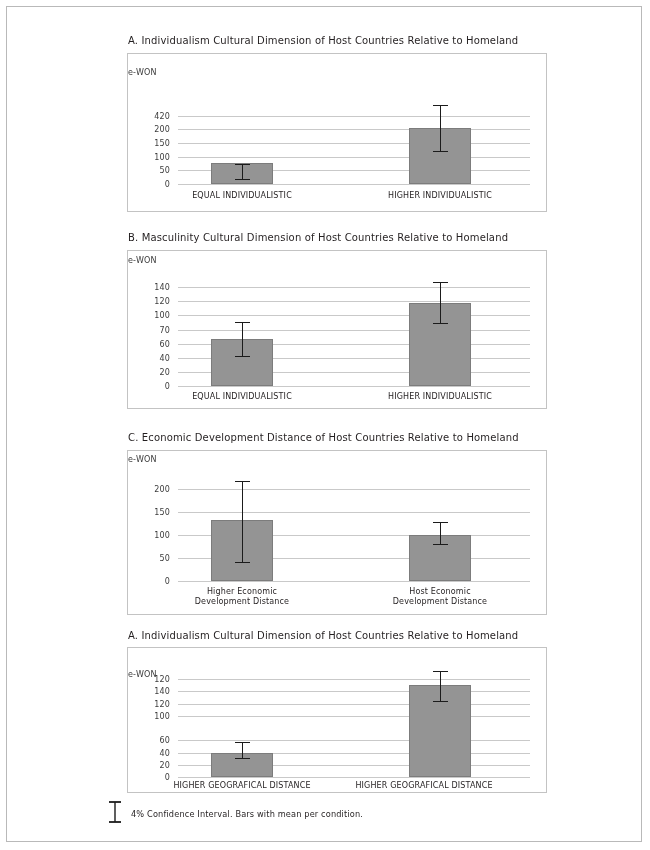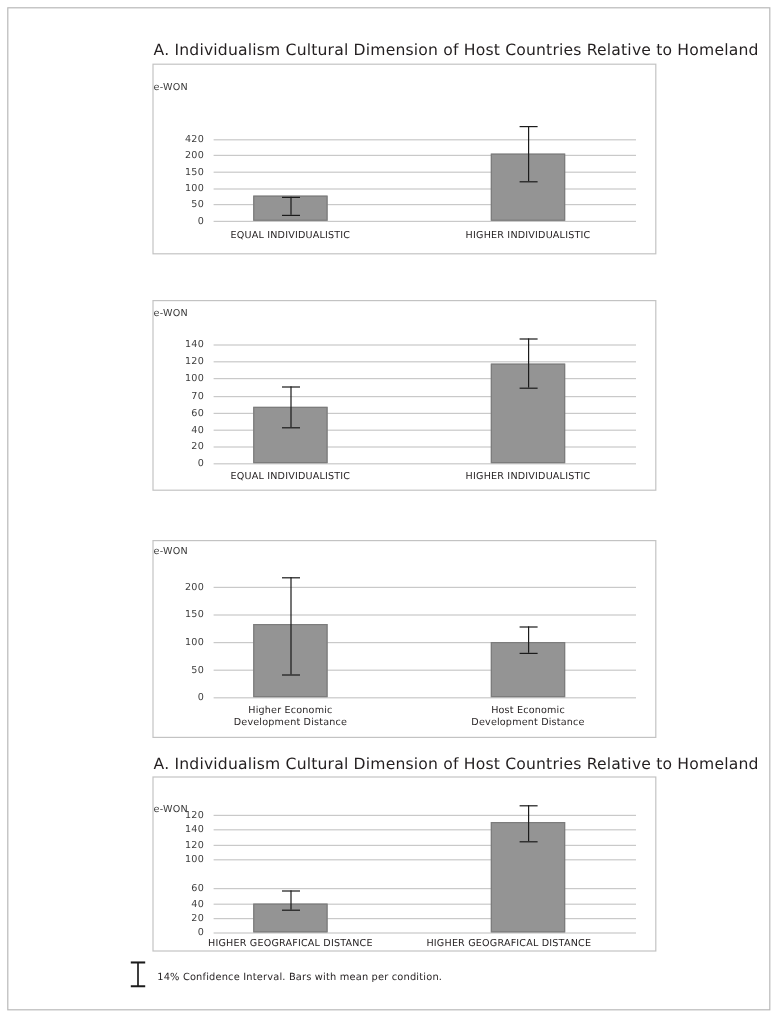--- a/index.html
+++ b/index.html
@@ -26,21 +26,21 @@
     box-sizing: border-box;
     background: #fff;
   }
 
   
   .figure {
     position: absolute;
   }
 
   .panel-title {
-    font-size: 13px;
+    font-size: 10px;
     letter-spacing: .15px;
     color: #231f20;
     white-space: nowrap;
     margin-bottom: 4px;
     padding-left: 1px;
   }
 
   .panel {
     border: 1px solid #c3c3c3;
     box-sizing: border-box;
@@ -162,20 +162,21 @@
         <div class="ytick" style="top: 116.333px; right: 376px;">50</div>
         <div class="ytick" style="top: 102.667px; right: 376px;">100</div>
         <div class="ytick" style="top: 89px; right: 376px;">150</div>
         <div class="ytick" style="top: 75.3333px; right: 376px;">200</div>
         <div class="ytick" style="top: 61.6667px; right: 376px;">420</div>
         <div class="xlabel" style="left: 14px; width: 200px; top: 137px;">EQUAL INDIVIDUALISTIC</div>
         <div class="xlabel" style="left: 212px; width: 200px; top: 137px;">HIGHER INDIVIDUALISTIC</div>
       </div>
     </div>
     <div class="figure" style="left: 120px; top: 225px; width: 420px;">
+      <div class="panel-title">B. Masculinity Cultural Dimension of Host Countries Relative to Homeland</div>
       <div class="panel" style="position: absolute; left: 0px; top: 18px; width: 420px; height: 159px;">
         <div class="subtitle" style="top: 5px;">e-WON</div>
         <div class="plot" style="left: 50px; top: 22px; width: 352px; height: 113px;">
           <div class="gridline zero" style="top: 113px;"></div>
           <div class="gridline" style="top: 98.875px;"></div>
           <div class="gridline" style="top: 84.75px;"></div>
           <div class="gridline" style="top: 70.625px;"></div>
           <div class="gridline" style="top: 56.5px;"></div>
           <div class="gridline" style="top: 42.375px;"></div>
           <div class="gridline" style="top: 28.25px;"></div>
@@ -195,20 +196,21 @@
         <div class="ytick" style="top: 92.625px; right: 376px;">60</div>
         <div class="ytick" style="top: 78.5px; right: 376px;">70</div>
         <div class="ytick" style="top: 64.375px; right: 376px;">100</div>
         <div class="ytick" style="top: 50.25px; right: 376px;">120</div>
         <div class="ytick" style="top: 36.125px; right: 376px;">140</div>
         <div class="xlabel" style="left: 14px; width: 200px; top: 141px;">EQUAL INDIVIDUALISTIC</div>
         <div class="xlabel" style="left: 212px; width: 200px; top: 141px;">HIGHER INDIVIDUALISTIC</div>
       </div>
     </div>
     <div class="figure" style="left: 120px; top: 425px; width: 420px;">
+      <div class="panel-title">C. Economic Development Distance of Host Countries Relative to Homeland</div>
       <div class="panel" style="position: absolute; left: 0px; top: 18px; width: 420px; height: 165px;">
         <div class="subtitle" style="top: 4px;">e-WON</div>
         <div class="plot" style="left: 50px; top: 19px; width: 352px; height: 111px;">
           <div class="gridline zero" style="top: 111px;"></div>
           <div class="gridline" style="top: 87.875px;"></div>
           <div class="gridline" style="top: 64.75px;"></div>
           <div class="gridline" style="top: 41.625px;"></div>
           <div class="gridline" style="top: 18.5px;"></div>
           <div class="bar" style="left: 33px; top: 49.95px; width: 62px; height: 61.05px;"></div>
           <div class="err" style="left: 64px; top: 11.1px; height: 80.9375px;"></div>
@@ -263,15 +265,15 @@
         <div class="xlabel" style="left: 14px; width: 200px; top: 133px;">HIGHER GEOGRAFICAL DISTANCE</div>
         <div class="xlabel" style="left: 196px; width: 200px; top: 133px;">HIGHER GEOGRAFICAL DISTANCE</div>
       </div>
     </div>
     <div id="footnote" style="left: 94px; top: 794px;">
       <div class="legend-err"><svg width="14" height="22" viewBox="0 0 14 22">
           <line x1="7" y1="1" x2="7" y2="21" stroke="#1b1b1b" stroke-width="1.4"></line>
           <line x1="1" y1="1" x2="13" y2="1" stroke="#1b1b1b" stroke-width="1.8"></line>
           <line x1="1" y1="21" x2="13" y2="21" stroke="#1b1b1b" stroke-width="1.8"></line>
         </svg></div>
-      <div class="note-text">14% Confidence Interval. Bars with mean per condition.</div>
+      <div class="note-text">4% Confidence Interval. Bars with mean per condition.</div>
     </div>
   </div>
 
 </body></html>

